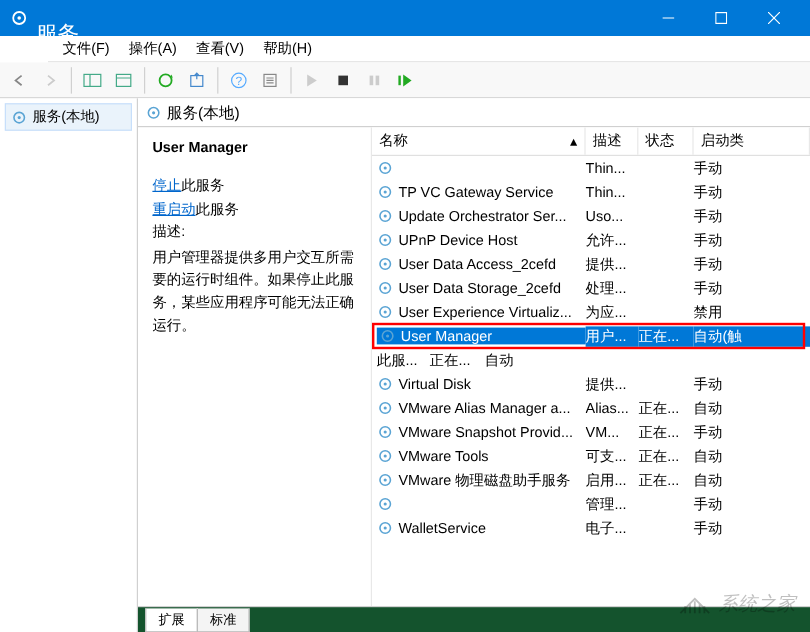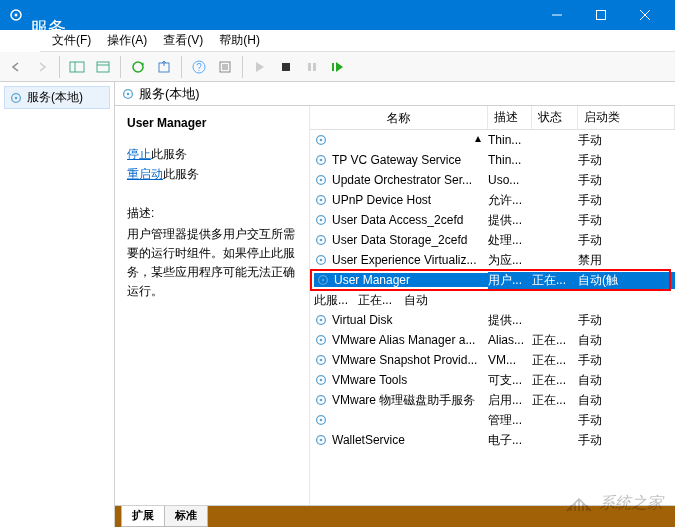--- a/index.html
+++ b/index.html
@@ -23,45 +23,45 @@
 .leftpane .node { display: flex; align-items: center; gap: 4px; padding: 2px 4px; background: #eaf3fb; border: 1px solid #c7dffb; }
 
 .rightpane { flex: 1; display: flex; flex-direction: column; background: #fff; }
 .paneheader { height: 24px; border-bottom: 1px solid #d0d0d0; display: flex; align-items: center; padding: 0 6px; gap: 4px; background: #fff; }
 .paneheader .label { font-size: 13px; }
 
 .content { flex: 1; display: flex; overflow: hidden; }
 .detail { width: 195px; padding: 10px 12px; border-right: 1px solid #e8e8e8; }
 .detail .svcname { font-weight: bold; margin-bottom: 14px; font-size: 12px; }
 .detail .links a { color: #0066cc; text-decoration: underline; font-size: 12px; }
-.detail .links { line-height: 1.7; margin-bottom: 20px; }
+.detail .links { line-height: 1.7; }
 .detail .desclabel { margin-bottom: 3px; }
 .detail .desc { line-height: 1.6; }
 
 .listwrap { flex: 1; display: flex; flex-direction: column; overflow: hidden; }
 .listhdr { display: flex; border-bottom: 1px solid #e0e0e0; height: 24px; align-items: stretch; background: #fff; flex-shrink: 0; }
 .listhdr .col { border-right: 1px solid #e8e8e8; padding: 4px 6px; display: flex; align-items: center; gap: 4px; font-size: 12px; }
-.col-name { width: 178px; flex-direction: column; }
+.col-name { width: 178px; }
 .col-desc { width: 44px; }
 .col-status { width: 46px; }
 .col-start { flex: 1; }
 
 .listbody { flex: 1; overflow-y: scroll; overflow-x: auto; }
 .row { display: flex; align-items: center; height: 20px; font-size: 12px; padding-left: 4px; }
 .row .c { overflow: hidden; white-space: nowrap; text-overflow: ellipsis; padding-right: 4px; }
 .row .c-name { width: 174px; display: flex; align-items: center; gap: 4px; }
 .row .c-desc { width: 44px; }
 .row .c-status { width: 46px; }
 .row .c-start { flex: 1; }
 .row.sel { position: relative; }
 .row.sel::before { content: ""; position: absolute; inset: -1px 4px -1px 0; border: 2px solid #ff0000; pointer-events: none; }
 .row.sel .c { background: #0078d7; color: #fff; }
 .row.sel .c-name { padding-left: 2px; }
 
-.tabs { height: 22px; border-top: 1px solid #d0d0d0; display: flex; padding-left: 6px; gap: 0; background: #a16207; font-weight: bold; }
+.tabs { height: 22px; border-top: 1px solid #d0d0d0; display: flex; align-items: flex-end; padding-left: 6px; gap: 0; background: #14532d; }
 .tabs .tab { padding: 2px 10px; border: 1px solid #bbb; border-top: none; margin-right: -1px; background: #f4f4f4; font-size: 11px; }
 .tabs .tab.active { background: #fff; }
 
 .watermark { position: absolute; right: 12px; bottom: 12px; color: rgba(0,0,0,0.25); font-size: 16px; font-style: italic; pointer-events: none; display: flex; align-items: center; gap: 6px; }
 
 svg { display: block; }
 .gear-s { width: 14px; height: 14px; }
 </style>
 </head>
 <body>

